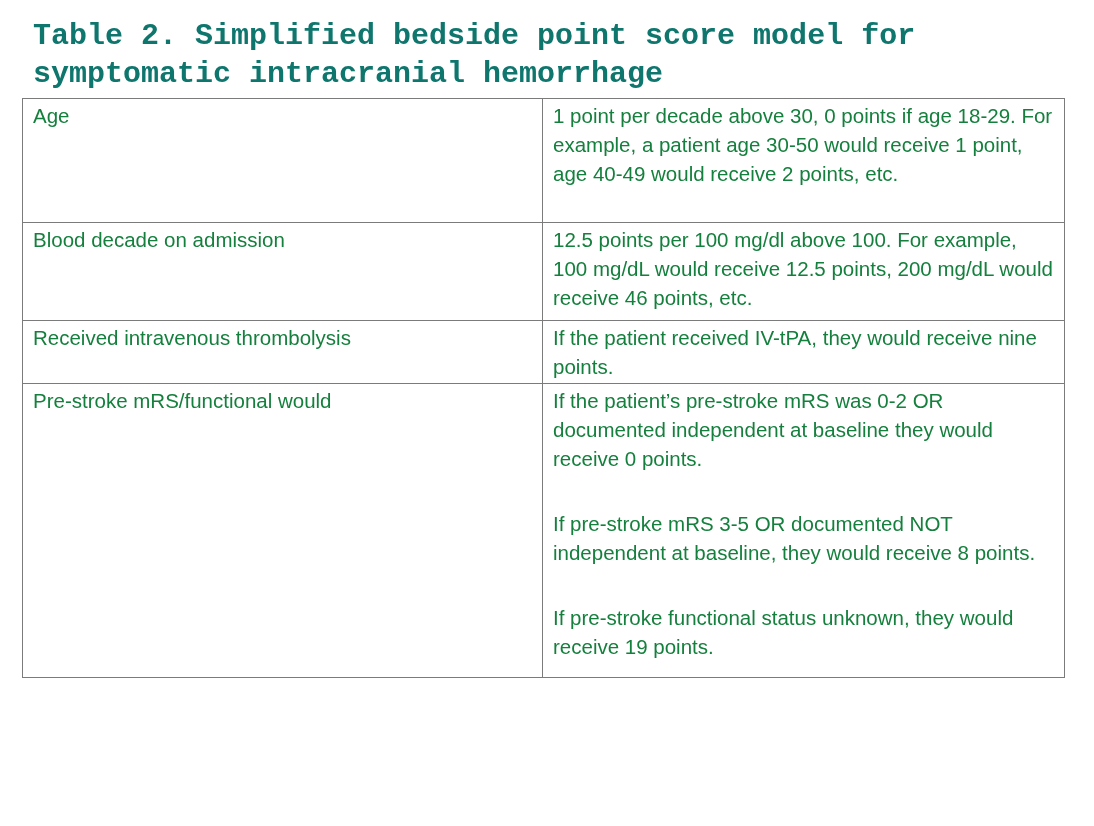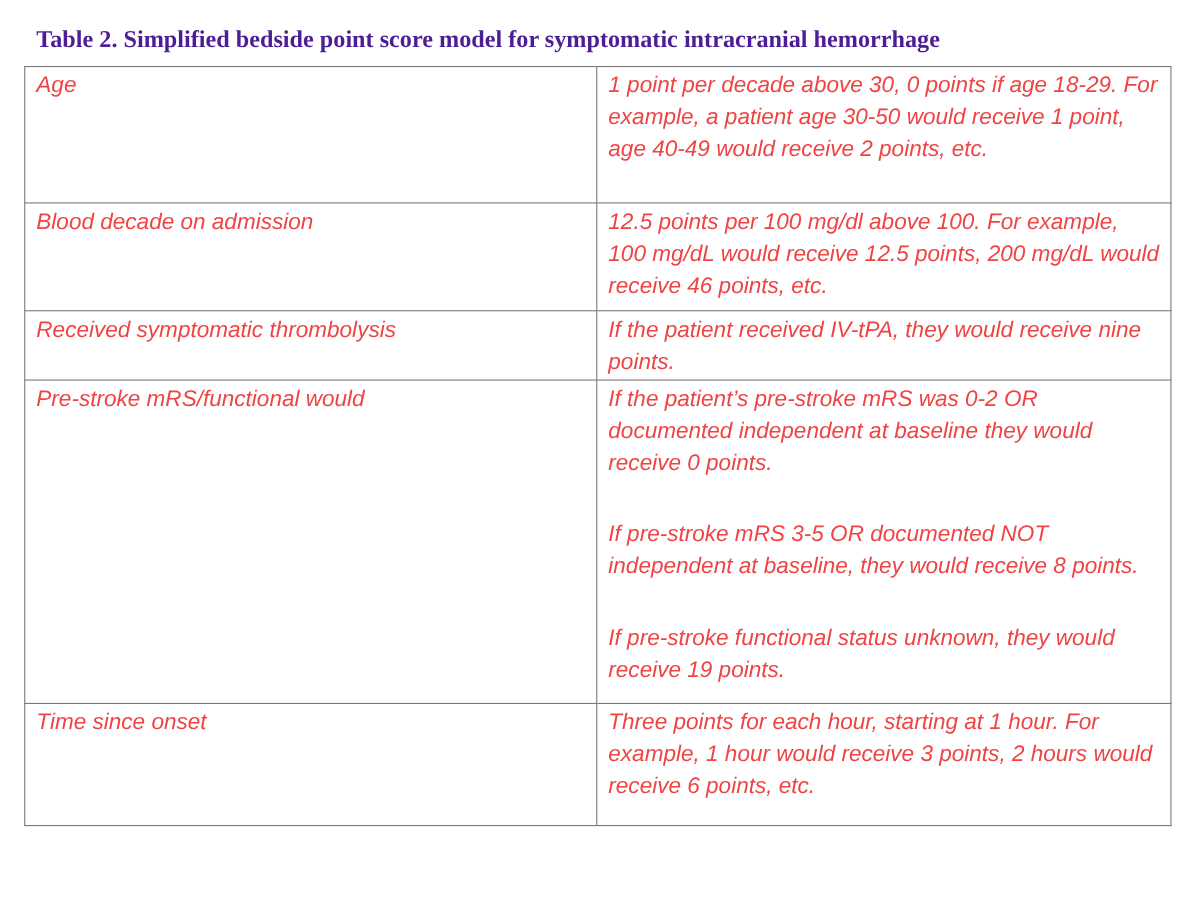--- a/index.html
+++ b/index.html
@@ -13,36 +13,35 @@
   }
   .page {
     position: relative;
     width: 1094px;
     height: 826px;
     background: #ffffff;
     overflow: hidden;
   }
   .caption {
     margin: 17px 0 0 33px;
-    font-family: Liberation Serif, serif;
+    font-family: Liberation Mono, monospace;
     font-weight: bold;
-    font-size: 22px;
+    font-size: 30px;
     line-height: 38px;
-    color: #4c1d95;
+    color: #0f766e;
   }
   table.score-table {
     border-collapse: collapse;
     table-layout: fixed;
     margin: 5px 0 0 22px;
     width: 1042px;
     font-family: "Liberation Sans", sans-serif;
     font-size: 20.5px;
     line-height: 29px;
-    color: #ef4444;
-    font-style: italic;
+    color: #15803d;
   }
   table.score-table td {
     border: 1.5px solid #7b7b7b;
     vertical-align: top;
     box-sizing: border-box;
     padding: 2px 8px 2px 10px;
     overflow: hidden;
   }
   td.c-label { width: 520px; }
   td.c-desc  { width: 522px; }
@@ -81,40 +80,32 @@
       <tr class="r1">
         <td class="c-label">
           <p>Blood decade on admission</p>
         </td>
         <td class="c-desc">
           <p>12.5 points per 100 mg/dl above 100. For example, 100 mg/dL would receive 12.5 points, 200 mg/dL would receive 46 points, etc.</p>
         </td>
       </tr>
       <tr class="r2">
         <td class="c-label">
-          <p>Received symptomatic thrombolysis</p>
+          <p>Received intravenous thrombolysis</p>
         </td>
         <td class="c-desc">
           <p>If the patient received IV-tPA, they would receive nine points.</p>
         </td>
       </tr>
       <tr class="r3">
         <td class="c-label">
           <p>Pre-stroke mRS/functional would</p>
         </td>
         <td class="c-desc">
           <p>If the patient’s pre-stroke mRS was 0-2 OR documented independent at baseline they would receive 0 points.</p>
           <p>If pre-stroke mRS 3-5 OR documented NOT independent at baseline, they would receive 8 points.</p>
           <p>If pre-stroke functional status unknown, they would receive 19 points.</p>
         </td>
       </tr>
-      <tr class="r4">
-        <td class="c-label">
-          <p>Time since onset</p>
-        </td>
-        <td class="c-desc">
-          <p>Three points for each hour, starting at 1 hour. For example, 1 hour would receive 3 points, 2 hours would receive 6 points, etc.</p>
-        </td>
-      </tr>
     </tbody>
   </table>
 
 </div>
 
 </body></html>

